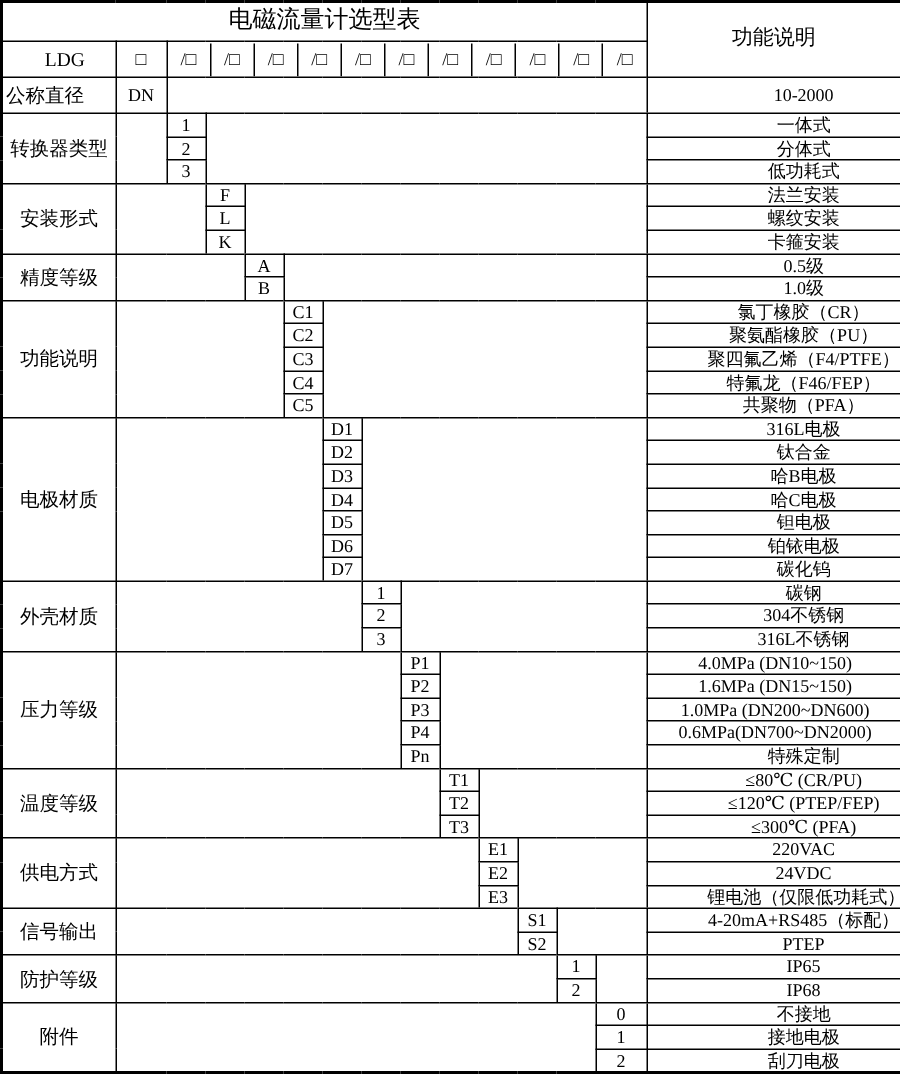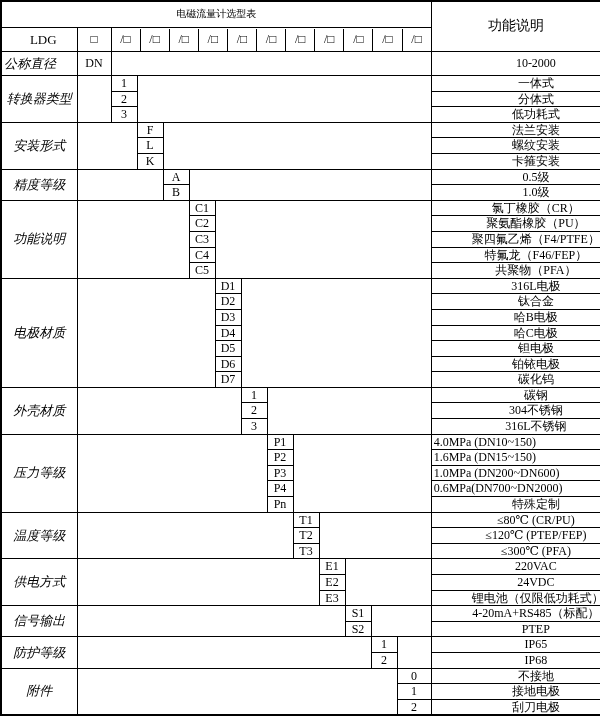--- a/index.html
+++ b/index.html
@@ -19,31 +19,31 @@
     padding: 0;
     text-align: center;
     vertical-align: middle;
     font-size: 12px;
     line-height: 1.05;
     white-space: nowrap;
     overflow: hidden;
   }
   .b { border: 1px solid #000; }
   .filler { border-top: 1px solid #000; border-bottom: 1px solid #000; }
-  .title { font-size: 10px; height: 25px; }
+  .title { font-size: 16px; height: 25px; }
   .funchead { font-size: 14px; }
   .hrow2 { height: 24px; }
   .dnrow { height: 24px; }
   tr.r { height: 15.6px; }
   .model { text-align: center; padding-left: 8px; font-size: 13px; }
-  .label { font-size: 13px; font-style: italic; }
+  .label { font-size: 13px; }
   .label.leftal { text-align: left; padding-left: 2px; }
   .code { font-size: 12px; }
   .func { font-size: 12px; padding-left: 40px; }
-  .func.left { text-align: left; padding-left: 2px; }
+  .func.left { text-align: center; padding-left: 2px; }
   .slotcell { padding: 0; }
   .slotrow { display: flex; height: 22px; align-items: stretch; }
   .slot {
     flex: 1;
     border-left: 1px solid #000;
     display: flex; align-items: center; justify-content: center;
     font-size: 12px;
   }
   .slot:first-child { border-left: none; }
 </style>

